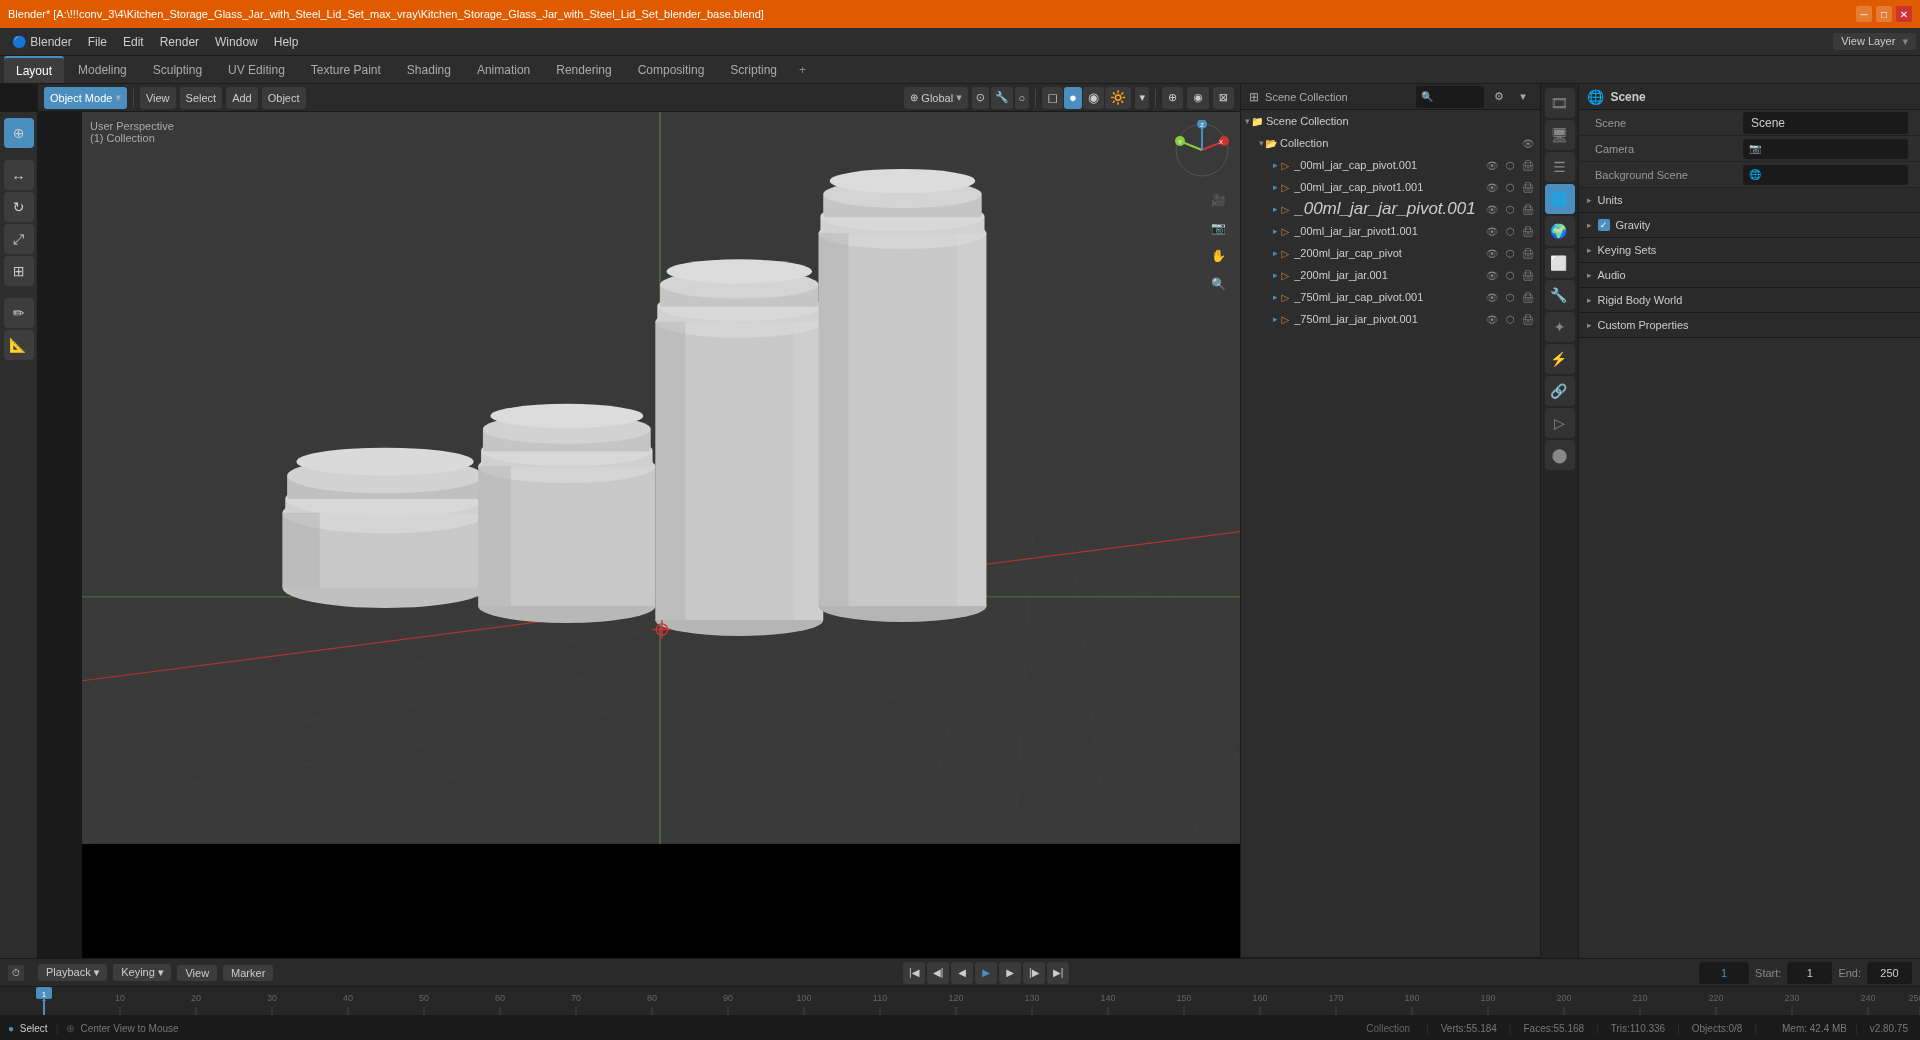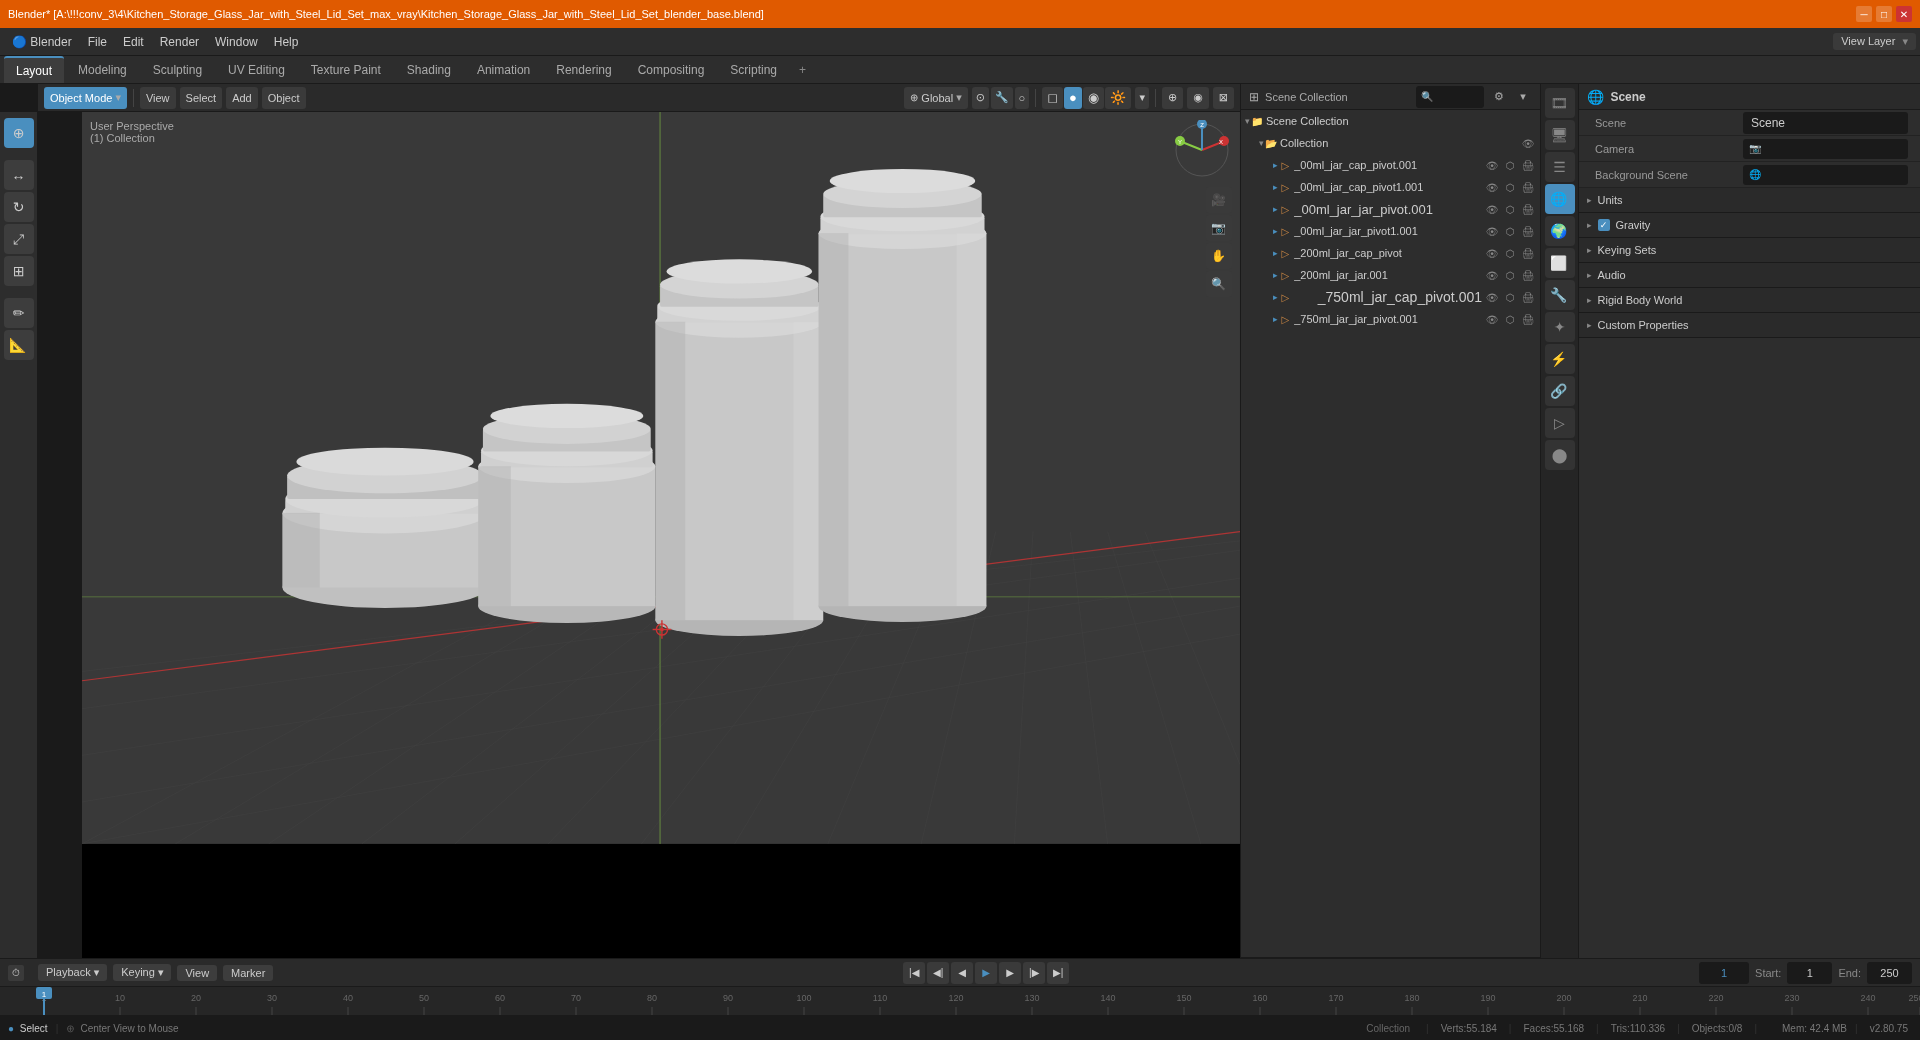--- a/index.html
+++ b/index.html
@@ -827,21 +827,21 @@
           <span class="obj-name" style="font-size:11px; color:#cccccc;">_00ml_jar_cap_pivot1.001</span>
           <div class="obj-actions">
             <div class="obj-action-btn">👁</div>
             <div class="obj-action-btn">⬡</div>
             <div class="obj-action-btn">🖨</div>
           </div>
         </div>
         <div class="outliner-item" style="padding-left:32px;">
           <span style="color:#4a8fbf; font-size:9px; margin-right:2px;">▸</span>
           <span style="color:#cc8844; font-size:10px; margin-right:3px;">▷</span>
-          <span class="obj-name" style="font-size:13px; color:#cccccc;">_00ml_jar_jar_pivot.001</span>
+          <span class="obj-name" style="font-size:17px; color:#cccccc;font-style:italic;">_00ml_jar_jar_pivot.001</span>
           <div class="obj-actions">
             <div class="obj-action-btn">👁</div>
             <div class="obj-action-btn">⬡</div>
             <div class="obj-action-btn">🖨</div>
           </div>
         </div>
         <div class="outliner-item" style="padding-left:32px;">
           <span style="color:#4a8fbf; font-size:9px; margin-right:2px;">▸</span>
           <span style="color:#cc8844; font-size:10px; margin-right:3px;">▷</span>
           <span class="obj-name" style="font-size:11px; color:#cccccc;">_00ml_jar_jar_pivot1.001</span>
@@ -867,21 +867,21 @@
           <span class="obj-name" style="font-size:11px; color:#cccccc;">_200ml_jar_jar.001</span>
           <div class="obj-actions">
             <div class="obj-action-btn">👁</div>
             <div class="obj-action-btn">⬡</div>
             <div class="obj-action-btn">🖨</div>
           </div>
         </div>
         <div class="outliner-item" style="padding-left:32px;">
           <span style="color:#4a8fbf; font-size:9px; margin-right:2px;">▸</span>
           <span style="color:#cc8844; font-size:10px; margin-right:3px;">▷</span>
-          <span class="obj-name" style="font-size:14px; color:#cccccc;text-align:right;">_750ml_jar_cap_pivot.001</span>
+          <span class="obj-name" style="font-size:11px; color:#cccccc;">_750ml_jar_cap_pivot.001</span>
           <div class="obj-actions">
             <div class="obj-action-btn">👁</div>
             <div class="obj-action-btn">⬡</div>
             <div class="obj-action-btn">🖨</div>
           </div>
         </div>
         <div class="outliner-item" style="padding-left:32px;">
           <span style="color:#4a8fbf; font-size:9px; margin-right:2px;">▸</span>
           <span style="color:#cc8844; font-size:10px; margin-right:3px;">▷</span>
           <span class="obj-name" style="font-size:11px; color:#cccccc;">_750ml_jar_jar_pivot.001</span>

